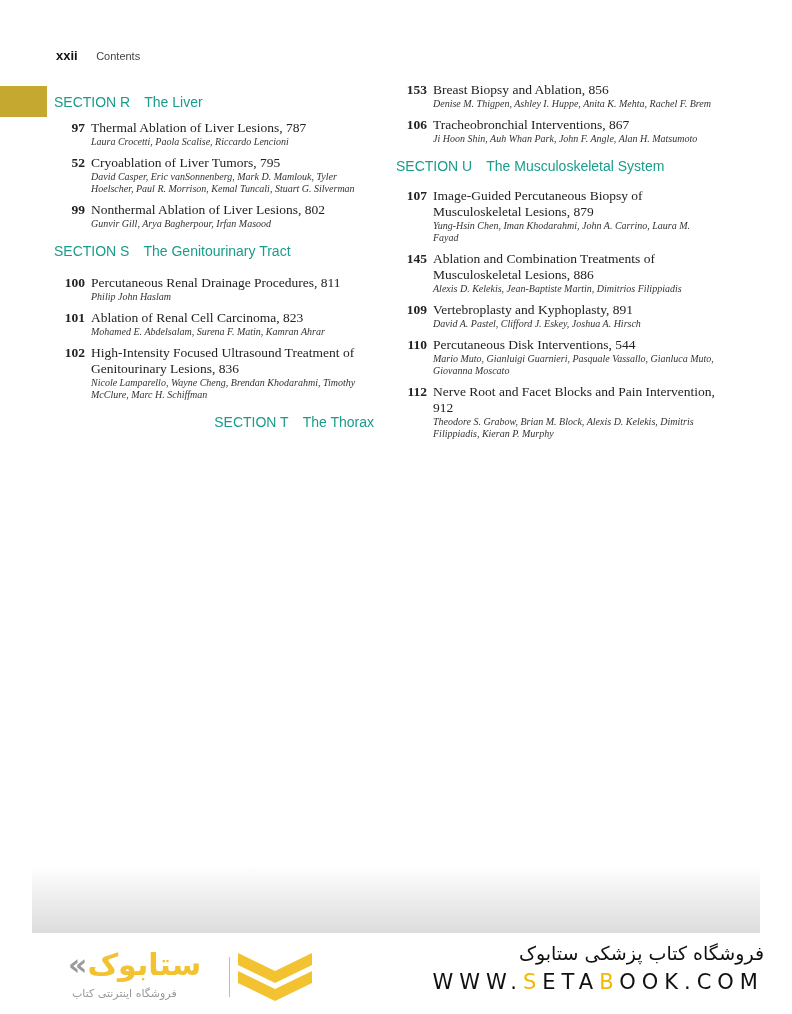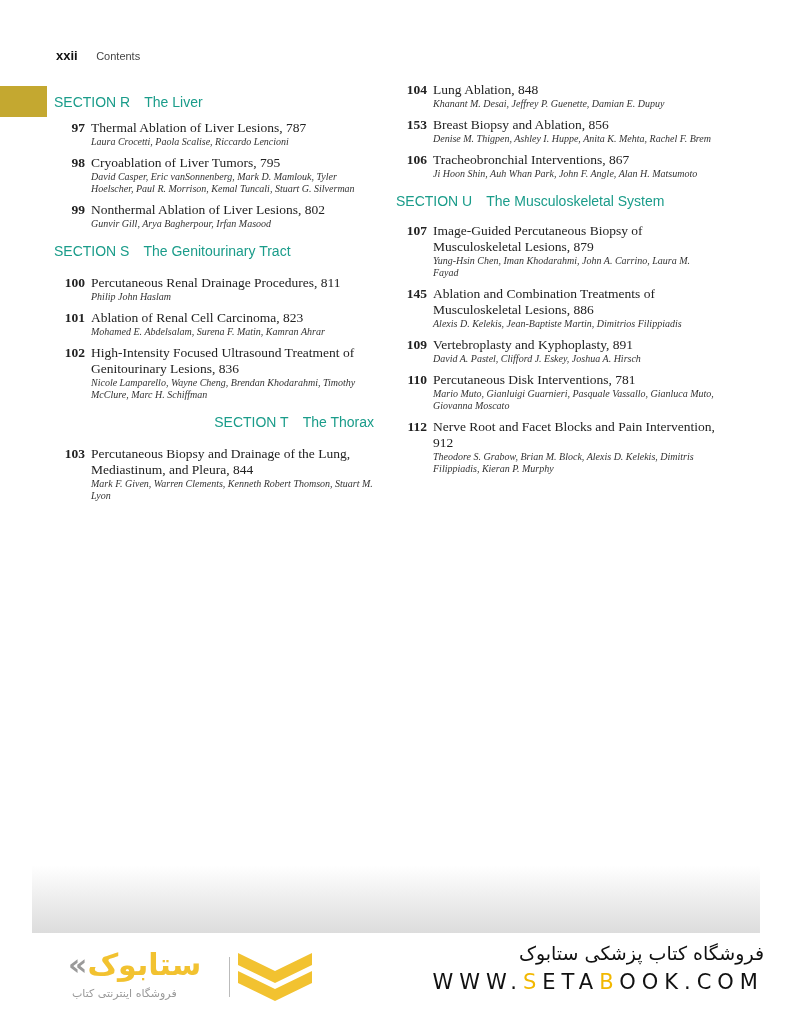--- a/index.html
+++ b/index.html
@@ -60,21 +60,21 @@
     <span class="letter">SECTION R</span><span>The Liver</span>
   </div>
   <div class="entry">
     <div class="num">97</div>
     <div class="body">
         <div class="title">Thermal Ablation of Liver Lesions, 787</div>
         <div class="authors">Laura Crocetti, Paola Scalise, Riccardo Lencioni</div>
       </div>
   </div>
   <div class="entry">
-    <div class="num">98</div>
+    <div class="num">52</div>
     <div class="body">
         <div class="title">Cryoablation of Liver Tumors, 795</div>
         <div class="authors">David Casper, Eric vanSonnenberg, Mark D. Mamlouk, Tyler Hoelscher, Paul R. Morrison, Kemal Tuncali, Stuart G. Silverman</div>
       </div>
   </div>
   <div class="entry">
     <div class="num">99</div>
     <div class="body">
         <div class="title">Nonthermal Ablation of Liver Lesions, 802</div>
         <div class="authors">Gunvir Gill, Arya Bagherpour, Irfan Masood</div>
@@ -104,37 +104,23 @@
     <div class="body">
         <div class="title">High-Intensity Focused Ultrasound Treatment of Genitourinary Lesions, 836</div>
         <div class="authors">Nicole Lamparello, Wayne Cheng, Brendan Khodarahmi, Timothy McClure, Marc H. Schiffman</div>
       </div>
   </div>
   <div class="gap-sec"></div>
 
   <div class="section" style="margin-bottom:16px;text-align:right;">
     <span class="letter">SECTION T</span><span>The Thorax</span>
   </div>
-  <div class="entry">
-    <div class="num">103</div>
-    <div class="body">
-        <div class="title">Percutaneous Biopsy and Drainage of the Lung, Mediastinum, and Pleura, 844</div>
-        <div class="authors">Mark F. Given, Warren Clements, Kenneth Robert Thomson, Stuart M. Lyon</div>
-      </div>
-  </div>
 </div>
 
 <div class="col right">
-  <div class="entry">
-    <div class="num">104</div>
-    <div class="body">
-        <div class="title">Lung Ablation, 848</div>
-        <div class="authors">Khanant M. Desai, Jeffrey P. Guenette, Damian E. Dupuy</div>
-      </div>
-  </div>
   <div class="entry">
     <div class="num">153</div>
     <div class="body">
         <div class="title">Breast Biopsy and Ablation, 856</div>
         <div class="authors">Denise M. Thigpen, Ashley I. Huppe, Anita K. Mehta, Rachel F. Brem</div>
       </div>
   </div>
   <div class="entry">
     <div class="num">106</div>
     <div class="body">
@@ -163,21 +149,21 @@
   <div class="entry">
     <div class="num">109</div>
     <div class="body">
         <div class="title">Vertebroplasty and Kyphoplasty, 891</div>
         <div class="authors">David A. Pastel, Clifford J. Eskey, Joshua A. Hirsch</div>
       </div>
   </div>
   <div class="entry">
     <div class="num">110</div>
     <div class="body">
-        <div class="title">Percutaneous Disk Interventions, 781</div>
+        <div class="title">Percutaneous Disk Interventions, 544</div>
         <div class="authors">Mario Muto, Gianluigi Guarnieri, Pasquale Vassallo, Gianluca Muto, Giovanna Moscato</div>
       </div>
   </div>
   <div class="entry">
     <div class="num">112</div>
     <div class="body" style="padding-right:20px">
         <div class="title">Nerve Root and Facet Blocks and Pain Intervention, 912</div>
         <div class="authors">Theodore S. Grabow, Brian M. Block, Alexis D. Kelekis, Dimitris Filippiadis, Kieran P. Murphy</div>
       </div>
   </div>

